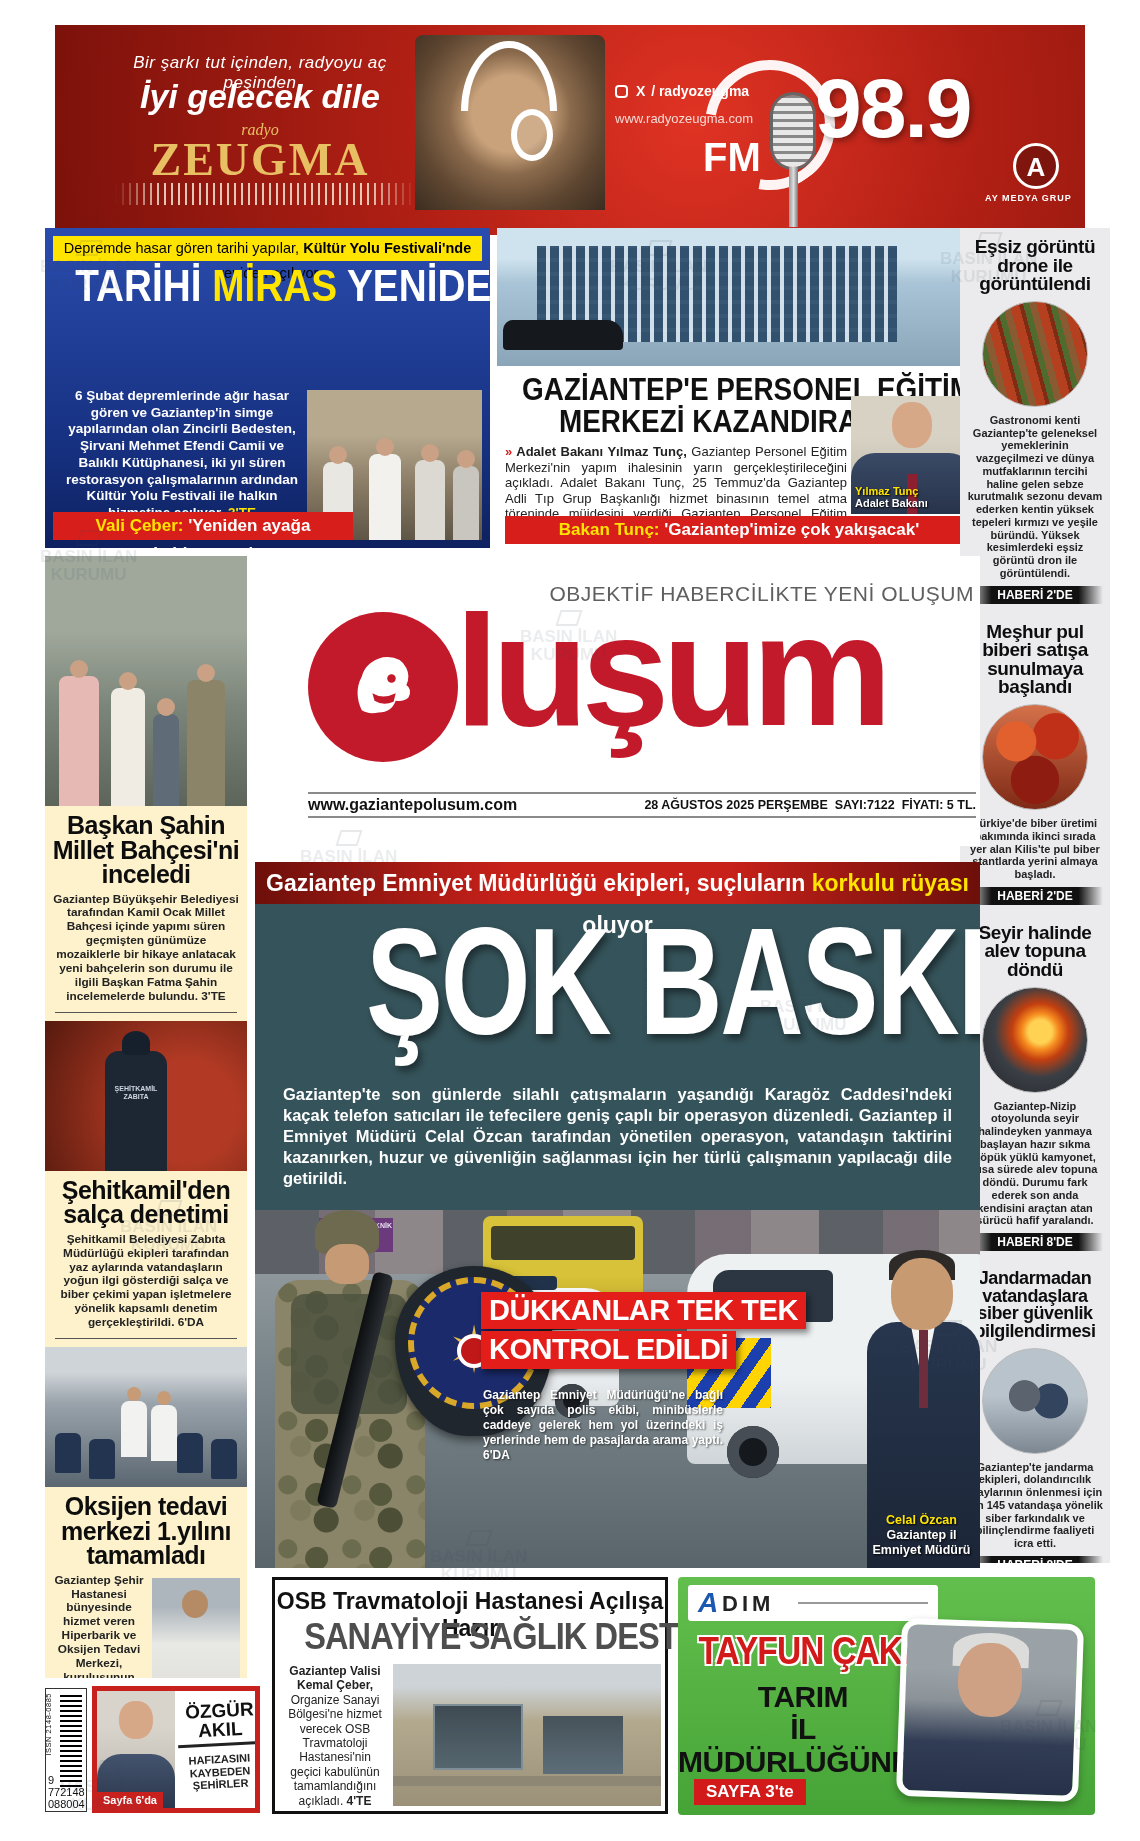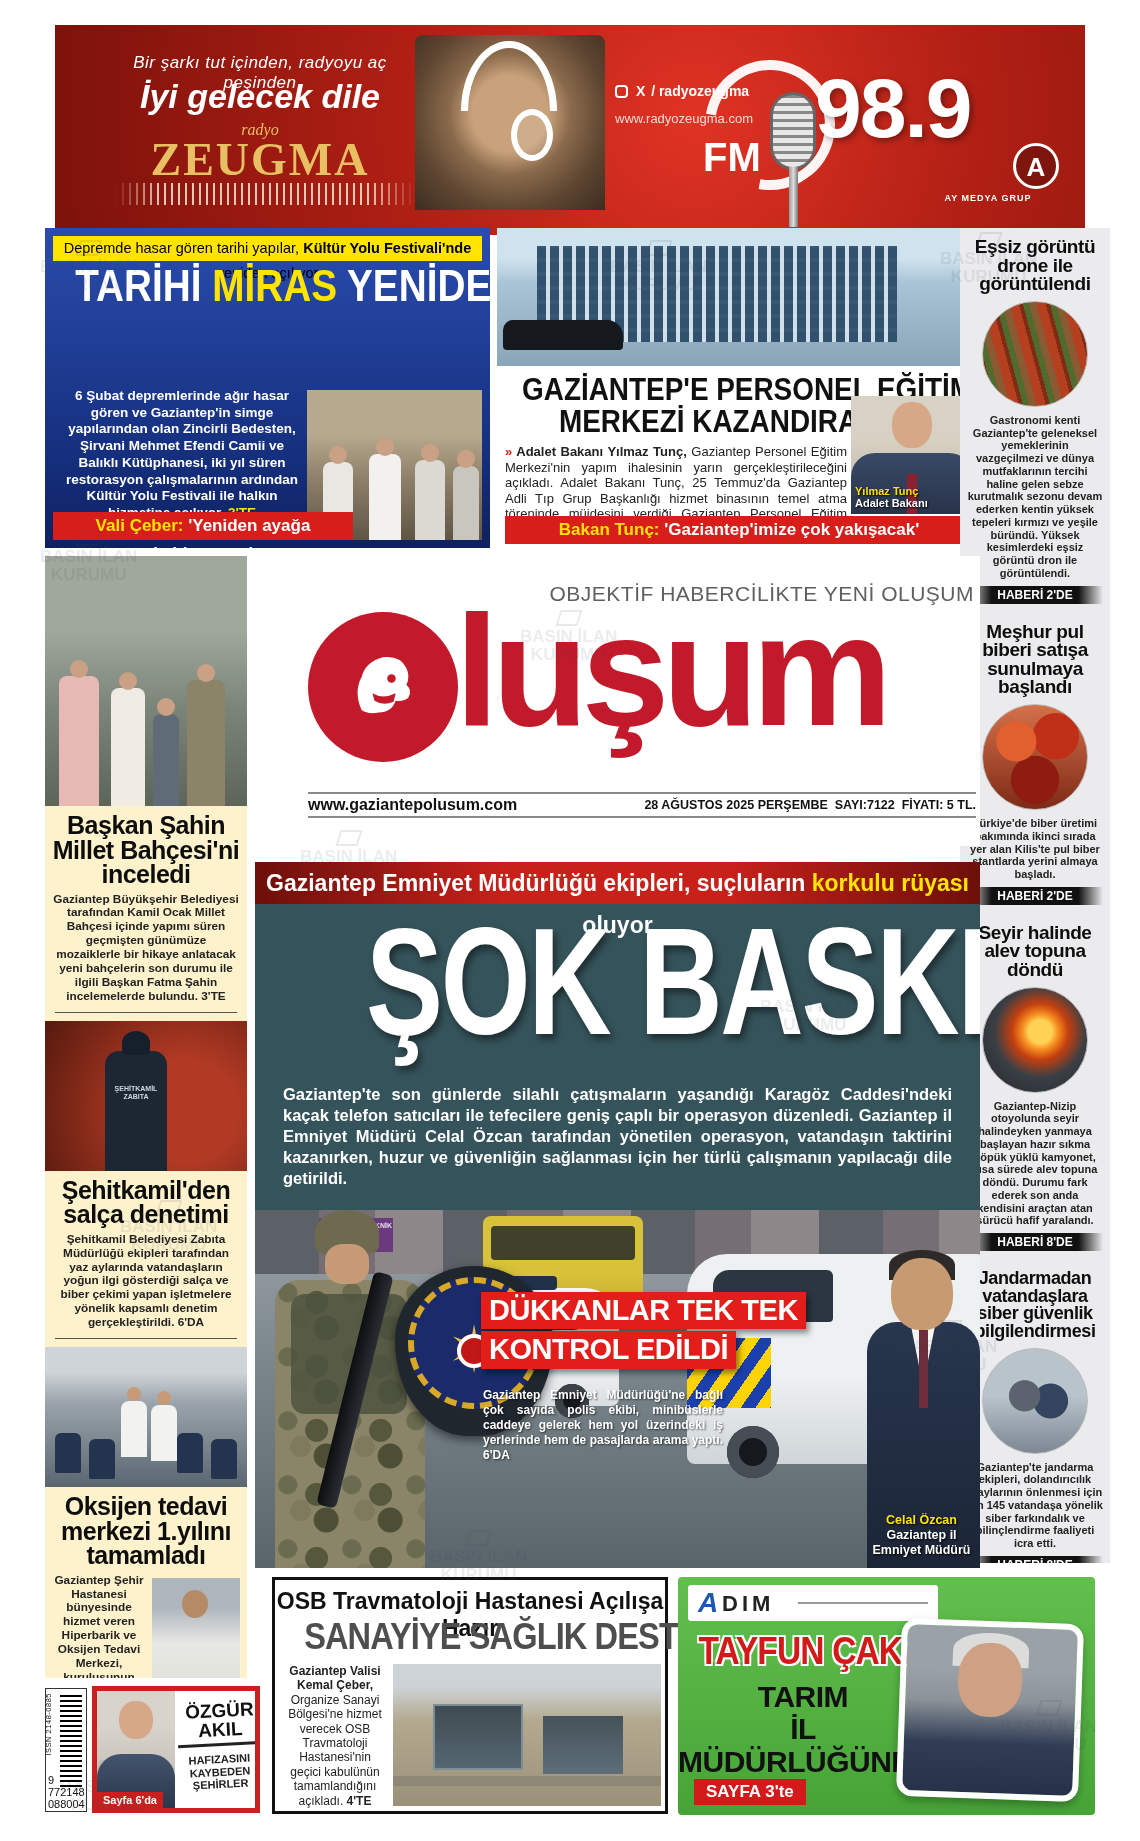--- a/index.html
+++ b/index.html
@@ -30,21 +30,21 @@
   .social .ig { display:inline-block; width:13px; height:13px; border:2px solid #fff; border-radius:4px; margin-right:4px; vertical-align:-2px; }
   .social .xg { font-weight:bold; margin-right:2px; }
   .website1 { position:absolute; left:560px; top:86px; color:#f4d9d4; font-size:13px; }
   .fm-ring { position:absolute; left:650px; top:35px; width:130px; height:130px; border:10px solid rgba(255,255,255,.95); border-radius:50%; border-left-color:transparent; transform:rotate(-35deg); }
   .fm-label { position:absolute; left:648px; top:110px; color:#fff; font-weight:bold; font-size:40px; }
   .freq { position:absolute; left:760px; top:35px; color:#fff; font-weight:bold; font-size:84px; letter-spacing:-2px; text-shadow:3px 3px 6px rgba(0,0,0,.35); }
   .mic { position:absolute; left:718px; top:70px; width:40px; height:72px; border-radius:20px;
     background:repeating-linear-gradient(0deg,#e8e8e8 0 5px, #888 5px 8px); box-shadow:0 0 0 3px #666; }
   .mic-stem { position:absolute; left:734px; top:142px; width:9px; height:60px; background:linear-gradient(90deg,#999,#ddd,#777); }
   .aylogo { position:absolute; left:958px; top:118px; width:46px; height:46px; border:3px solid #fff; border-radius:50%; color:#fff; font-weight:bold; font-size:26px; text-align:center; line-height:42px; background:rgba(0,0,0,.25); }
-  .aytext { position:absolute; left:883px; top:168px; width:100px; color:#fff; font-size:9px; font-weight:bold; text-align:center; letter-spacing:1px; }
+  .aytext { position:absolute; left:930px; top:168px; width:100px; color:#fff; font-size:9px; font-weight:bold; letter-spacing:1px; }
 
   
   .bluebox { left:45px; top:228px; width:445px; height:320px; background:linear-gradient(180deg,#2a4cae 0%, #16307f 70%, #0e2160 100%); }
   .kicker-y { position:absolute; left:8px; top:8px; width:429px; height:25px; background:#ffe400; color:#000; font-size:14.5px; text-align:center; line-height:25px; }
   .tl-h1 { position:absolute; left:0; top:36px; width:445px; text-align:center; font-weight:bold; font-size:44px; line-height:1; color:#fff; white-space:nowrap; }
   .tl-h1 .sq, .tl-h2 .sq { display:inline-block; transform:scaleX(.88); transform-origin:center; white-space:nowrap; }
   .tl-h2 { position:absolute; left:0; top:82px; width:445px; text-align:center; font-weight:bold; font-size:64px; line-height:1; color:#fff; white-space:nowrap; }
   .tl-body { position:absolute; left:14px; top:160px; width:246px; color:#fff; font-weight:bold; font-size:13.5px; line-height:1.24; text-align:center; }
   .tl-body .ref { color:#ffe400; }
   .tl-photo { position:absolute; left:262px; top:162px; width:175px; height:150px; background:linear-gradient(180deg,#b7a98e 0 30%, #8d7f68 60%, #5f5546 100%); }

